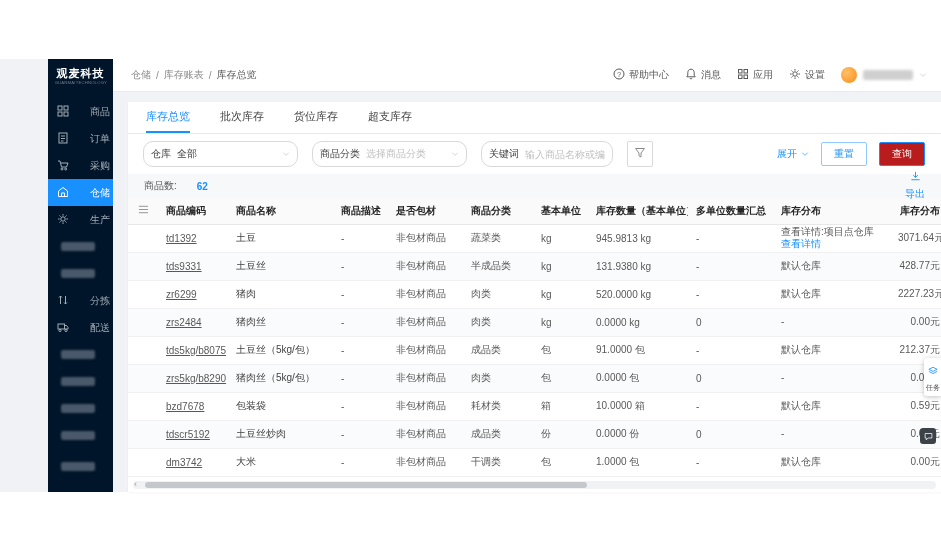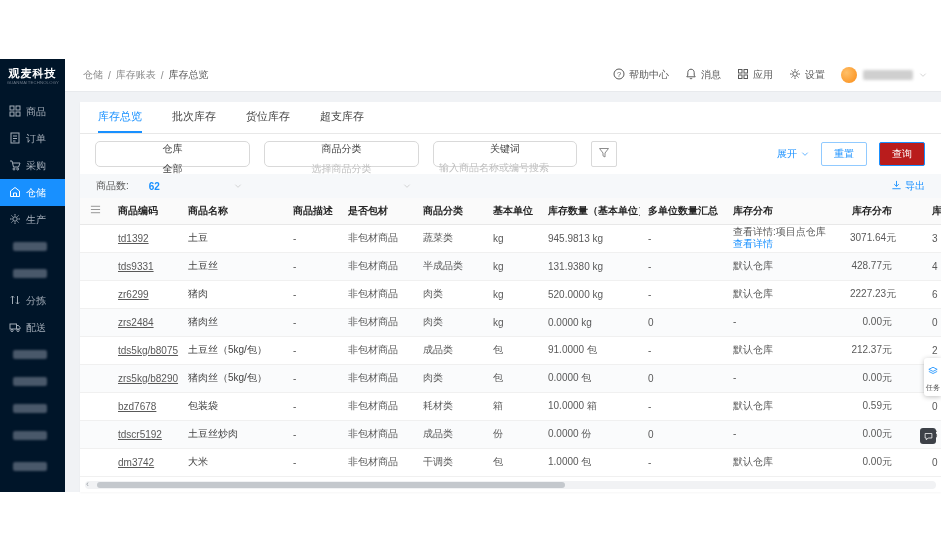--- a/index.html
+++ b/index.html
@@ -1,27 +1,27 @@
 <!DOCTYPE html>
 <html><head>
 <meta charset="utf-8">
 <style>
   * { box-sizing: border-box; margin: 0; padding: 0; }
   html,body { width: 941px; height: 542px; background: #fff; }
   body { font-family: "Liberation Sans", "DejaVu Sans", sans-serif; position: relative; overflow: hidden; }
   .page { position: relative; width: 941px; height: 542px; background: #fff; overflow: hidden; }
-  .app { position: absolute; left: 0; top: 59px; width: 941px; height: 433px; display: flex; background: #f0f2f5; }
+  .app { position: absolute; left: 0; top: 59px; width: 941px; height: 433px; display: flex; background: #f0f2f5; padding-left: 48px; }
 
   
   .sidebar { width: 65px; background: #001529; display: flex; flex-direction: column; flex-shrink: 0; }
   .logo { height: 33px; display: flex; flex-direction: column; align-items: center; justify-content: center; }
   .logo-cn { color: #fff; font-size: 11px; font-weight: bold; letter-spacing: 1px; line-height: 12px; }
   .logo-en { color: #6d7b8a; font-size: 5px; letter-spacing: .2px; transform: scale(.85); white-space: nowrap; }
   .menu { flex: 1; display: flex; flex-direction: column; padding-top: 6px; }
-  .menu-item { height: 27px; display: flex; align-items: center; gap: 5px; padding-left: 9px; color: #a3adb8; font-size: 10px; cursor: pointer; flex-shrink: 0; }
+  .menu-item { height: 27px; display: flex; align-items: center; gap: 21px; padding-left: 9px; color: #a3adb8; font-size: 10px; cursor: pointer; flex-shrink: 0; }
   .menu-item.active { background: #1890ff; color: #fff; }
   .menu-item svg { flex-shrink: 0; }
   .menu-blur { height: 27px; display: flex; align-items: center; padding-left: 13px; flex-shrink: 0; }
   .blur-chip { width: 34px; height: 9px; background: #49586a; border-radius: 2px; filter: blur(1px); }
   .menu-bottom { margin-top: auto; margin-bottom: 12px; }
 
   
   .main { flex: 1; min-width: 0; display: flex; flex-direction: column; }
   .topbar { height: 33px; background: #fff; border-bottom: 1px solid #e8eaed; display: flex; align-items: center; padding: 0 14px 0 18px; flex-shrink: 0; }
   .crumbs { font-size: 10px; color: #8c8c8c; display: flex; gap: 5px; align-items: center; }
@@ -34,38 +34,38 @@
 
   
   .content { flex: 1; padding: 10px 0 0 15px; min-height: 0; }
   .card { position: relative; background: #fff; height: 100%; overflow: hidden; box-shadow: 0 1px 2px rgba(0,0,0,.04); }
 
   .tabs { height: 32px; display: flex; align-items: stretch; gap: 30px; padding: 0 18px; border-bottom: 1px solid #e8e8e8; }
   .tab { display: flex; align-items: center; font-size: 11px; color: #434343; cursor: pointer; border-bottom: 2px solid transparent; }
   .tab.active { color: #1890ff; border-bottom-color: #1890ff; }
 
   .filter-row { height: 40px; display: flex; align-items: center; gap: 14px; padding: 0 8px 0 15px; }
-  .fbox { display: inline-flex; align-items: center; height: 26px; border: 1px solid #d9d9d9; border-radius: 5px; background: #fff; font-size: 10px; padding: 0 7px; gap: 6px; cursor: pointer; flex-direction: column; }
-  .fbox.w1 { width: 155px; } .fbox.w2 { width: 155px; } .fbox.w3 { width: 144px; }
+  .fbox { display: inline-flex; align-items: center; height: 26px; border: 1px solid #d9d9d9; border-radius: 10px; background: #fff; font-size: 10px; padding: 0 7px; gap: 6px; cursor: pointer; }
+  .fbox.w1 { width: 155px; } .fbox.w2 { width: 155px; } .fbox.w3 { width: 132px; }
   .flabel { color: #434343; flex-shrink: 0; }
   .fvalue { color: #434343; flex: 1; }
   .fvalue.ph { color: #bfbfbf; }
   .caret { margin-left: auto; color: #bfbfbf; display: flex; }
   .finput { border: none; outline: none; flex: 1; min-width: 0; font-size: 10px; font-family: inherit; color: #434343; background: transparent; }
   .finput::placeholder { color: #bfbfbf; }
   .funnel-btn { width: 26px; height: 26px; border: 1px solid #d9d9d9; border-radius: 2px; display: flex; align-items: center; justify-content: center; color: #8c8c8c; cursor: pointer; background: #fff; }
   .filter-right { margin-left: auto; display: flex; align-items: center; gap: 12px; padding-right: 8px; }
   .expand-link { color: #1890ff; font-size: 10px; display: flex; align-items: center; gap: 4px; cursor: pointer; }
   .btn { height: 24px; padding: 0 12px; border-radius: 2px; font-size: 10px; display: flex; align-items: center; cursor: pointer; font-family: inherit; }
   .btn-reset { background: #fff; border: 1px solid #91caff; color: #1890ff; }
   .btn-primary { background: #b91c1c; border: 1px solid #1890ff; color: #fff; }
 
   .summary { height: 24px; background: #f6f8fa; display: flex; align-items: center; font-size: 10px; padding: 0 16px; color: #595959; gap: 20px; }
   .scount { color: #1890ff; font-weight: bold; }
-  .export { margin-left: auto; color: #1890ff; display: flex; align-items: center; gap: 3px; cursor: pointer; }
+  .export { margin-left: auto; color: #1890ff; display: flex; align-items: center; gap: 3px; cursor: pointer; flex-direction: column; }
 
   .table-wrap { width: 100%; overflow: hidden; }
   table { border-collapse: collapse; table-layout: fixed; width: 938px; }
   th, td { font-size: 10px; text-align: left; padding: 0 4px 0 8px; overflow: hidden; white-space: nowrap; }
   thead tr { background: #fafafa; height: 26px; }
   th { color: #262626; font-weight: bold; border-bottom: 1px solid #e8e8e8; }
   tbody tr { height: 28px; border-bottom: 1px solid #f0f0f0; background: #fff; }
   tbody tr:nth-child(even) { background: #fafbfc; }
   td { color: #595959; }
   td.col-code { color: #595959; text-decoration: underline; }

